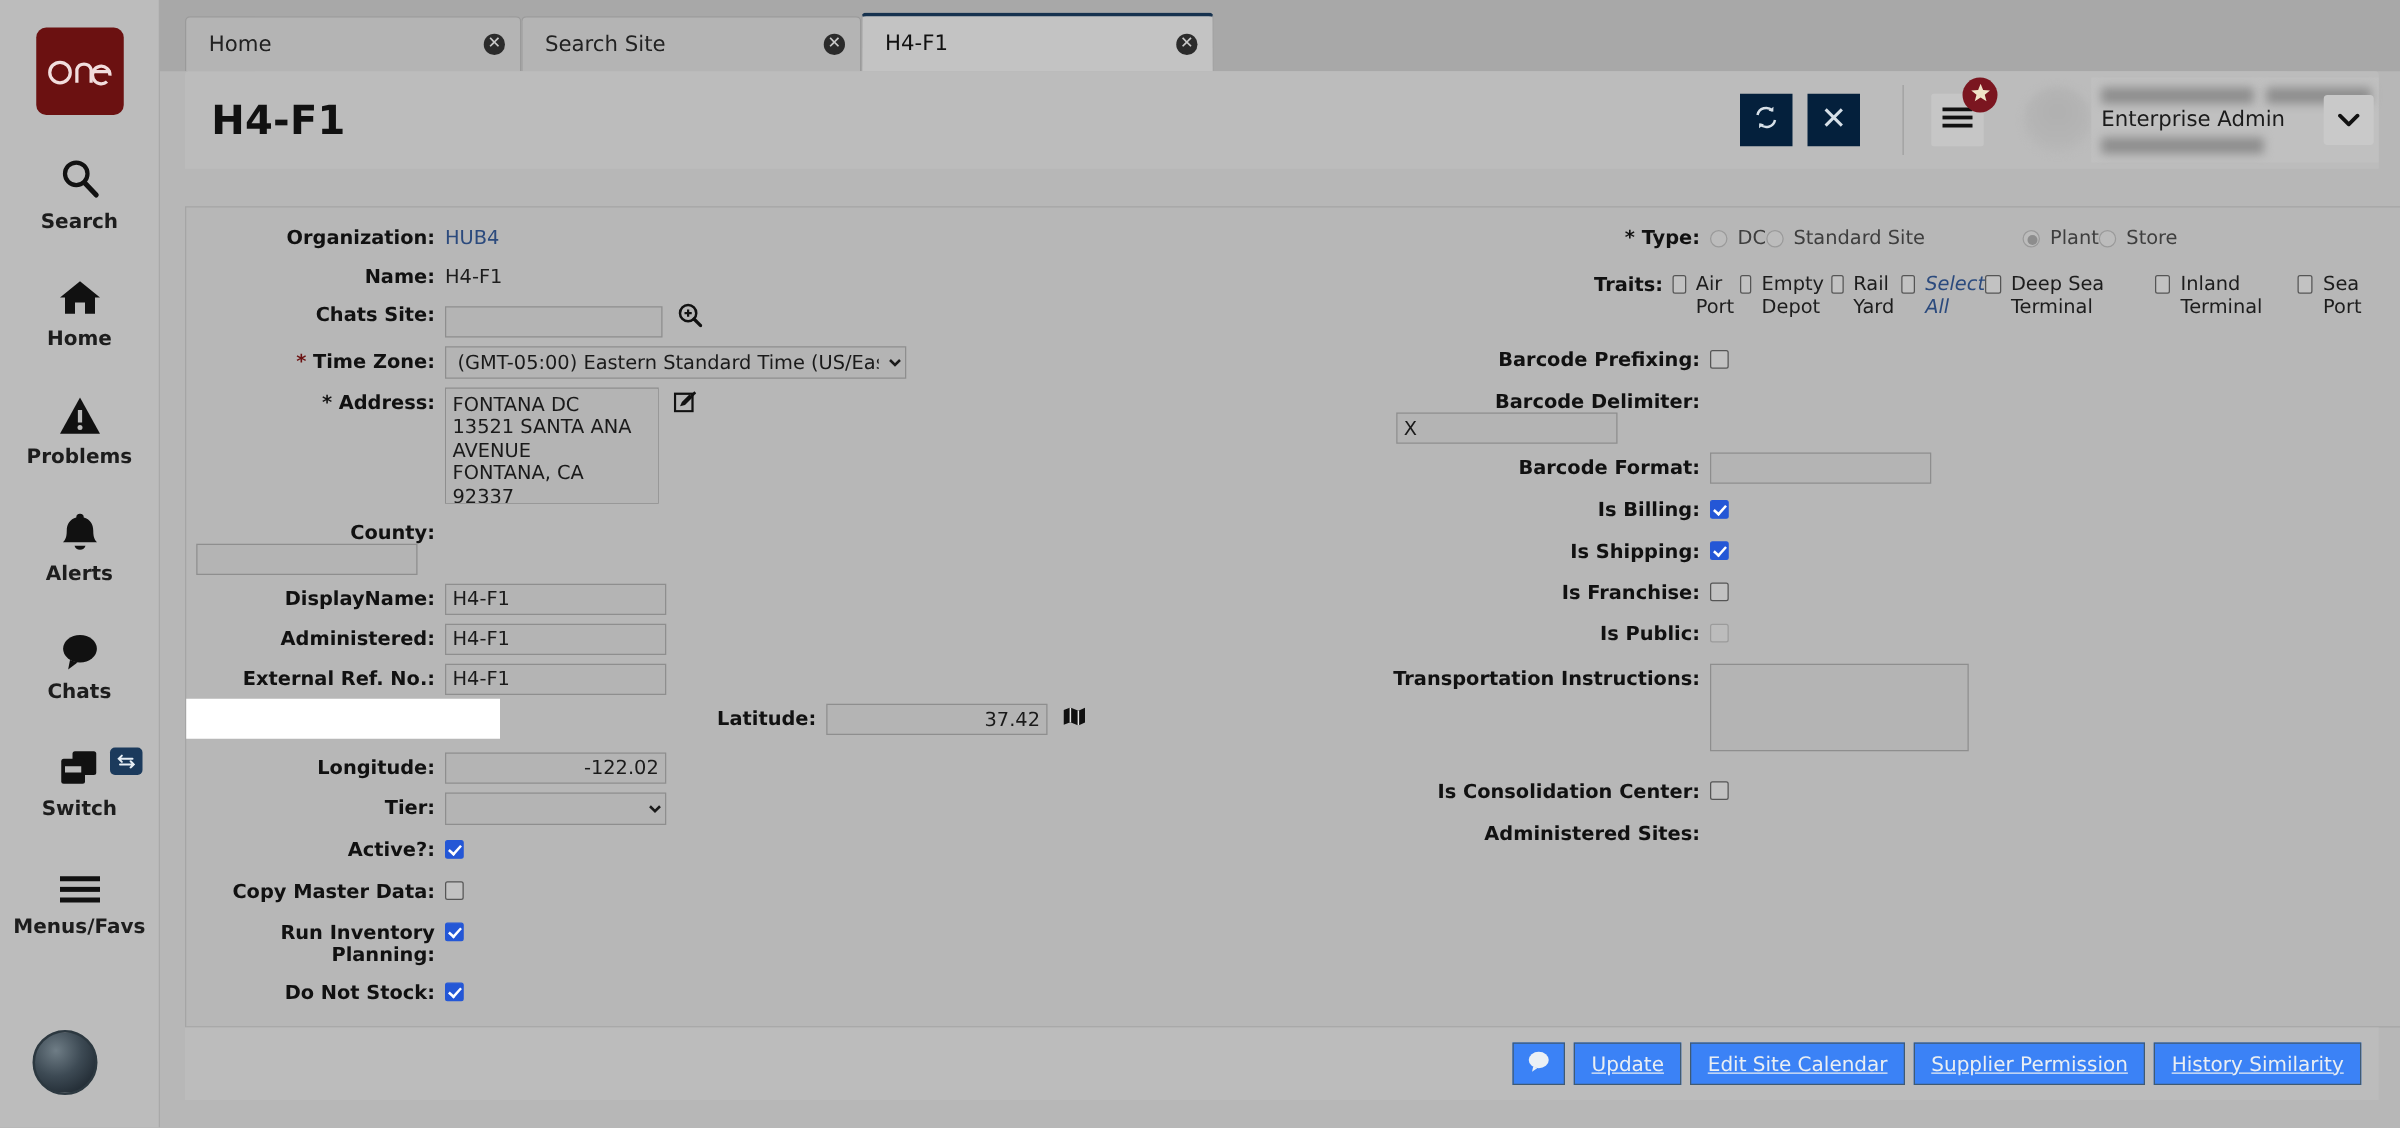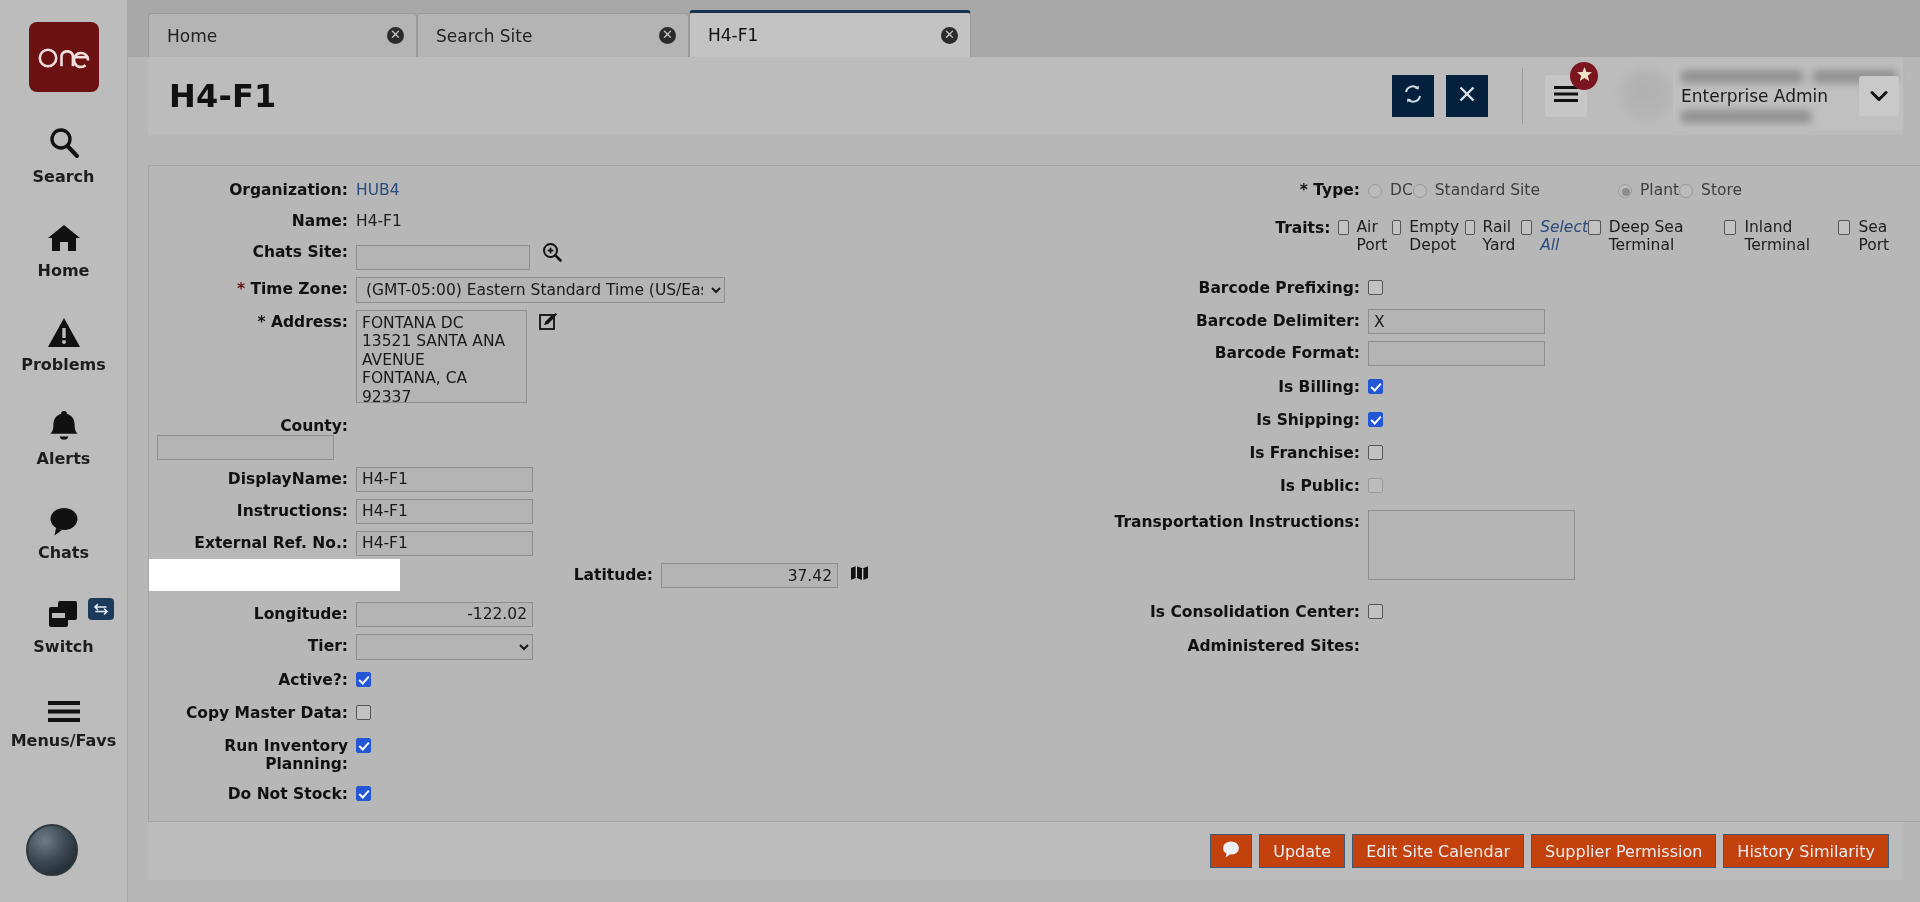--- a/index.html
+++ b/index.html
@@ -234,25 +234,25 @@
   }
 
   
   #footer {
     position: absolute; left: 148px; top: 822px; width: 1755px; height: 58px;
     background: #bcbcbc;
     display: flex; align-items: center; justify-content: flex-end;
     padding-right: 14px;
   }
   .fbtn {
-    height: 34px; background: #c2410c; color: #e9eef3;
+    height: 34px; background: #3b82f6; color: #e9eef3;
     border: 1px solid #3f5a74;
     font-size: 16px; font-family: "DejaVu Sans", sans-serif;
     padding: 0 13px; margin-left: 7px; cursor: pointer;
-    display: flex; align-items: center; justify-content: center;
+    display: flex; align-items: center; justify-content: center; text-decoration: underline;
   }
   .fbtn.icononly { width: 42px; padding: 0; }
 </style>
 </head>
 <body>
 
 <div id="sidebar">
 
   <div id="logo">
     <svg width="52" height="26" viewBox="0 0 52 26">
@@ -485,21 +485,21 @@
       </div>
 
       <div class="row">
         <div class="lbl">DisplayName:</div>
         <div class="fld">
           <input class="ti" style="width: 177px;" value="H4-F1">
         </div>
       </div>
 
       <div class="row">
-        <div class="lbl">Instructions:</div>
+        <div class="lbl">Administered:</div>
         <div class="fld">
           <input class="ti" style="width: 177px;" value="H4-F1">
         </div>
       </div>
 
       <div class="row">
         <div class="lbl">External Ref. No.:</div>
         <div class="fld">
           <input class="ti" style="width: 177px;" value="H4-F1">
         </div>
@@ -627,21 +627,21 @@
             </div>
           </div>
         </div>
       </div>
 
       <div class="row" style="margin-top:14px;">
         <div class="lbl">Barcode Prefixing:</div>
         <div class="fld"><span class="cbx"></span></div>
       </div>
 
-      <div class="row" style="margin-top:9px;">
+      <div class="row" style="margin-top:9px;flex-direction:column;">
         <div class="lbl">Barcode Delimiter:</div>
         <div class="fld">
           <input class="ti" style="width: 177px;" value="X">
         </div>
       </div>
 
       <div class="row">
         <div class="lbl">Barcode Format:</div>
         <div class="fld">
           <input class="ti" style="width: 177px;">

